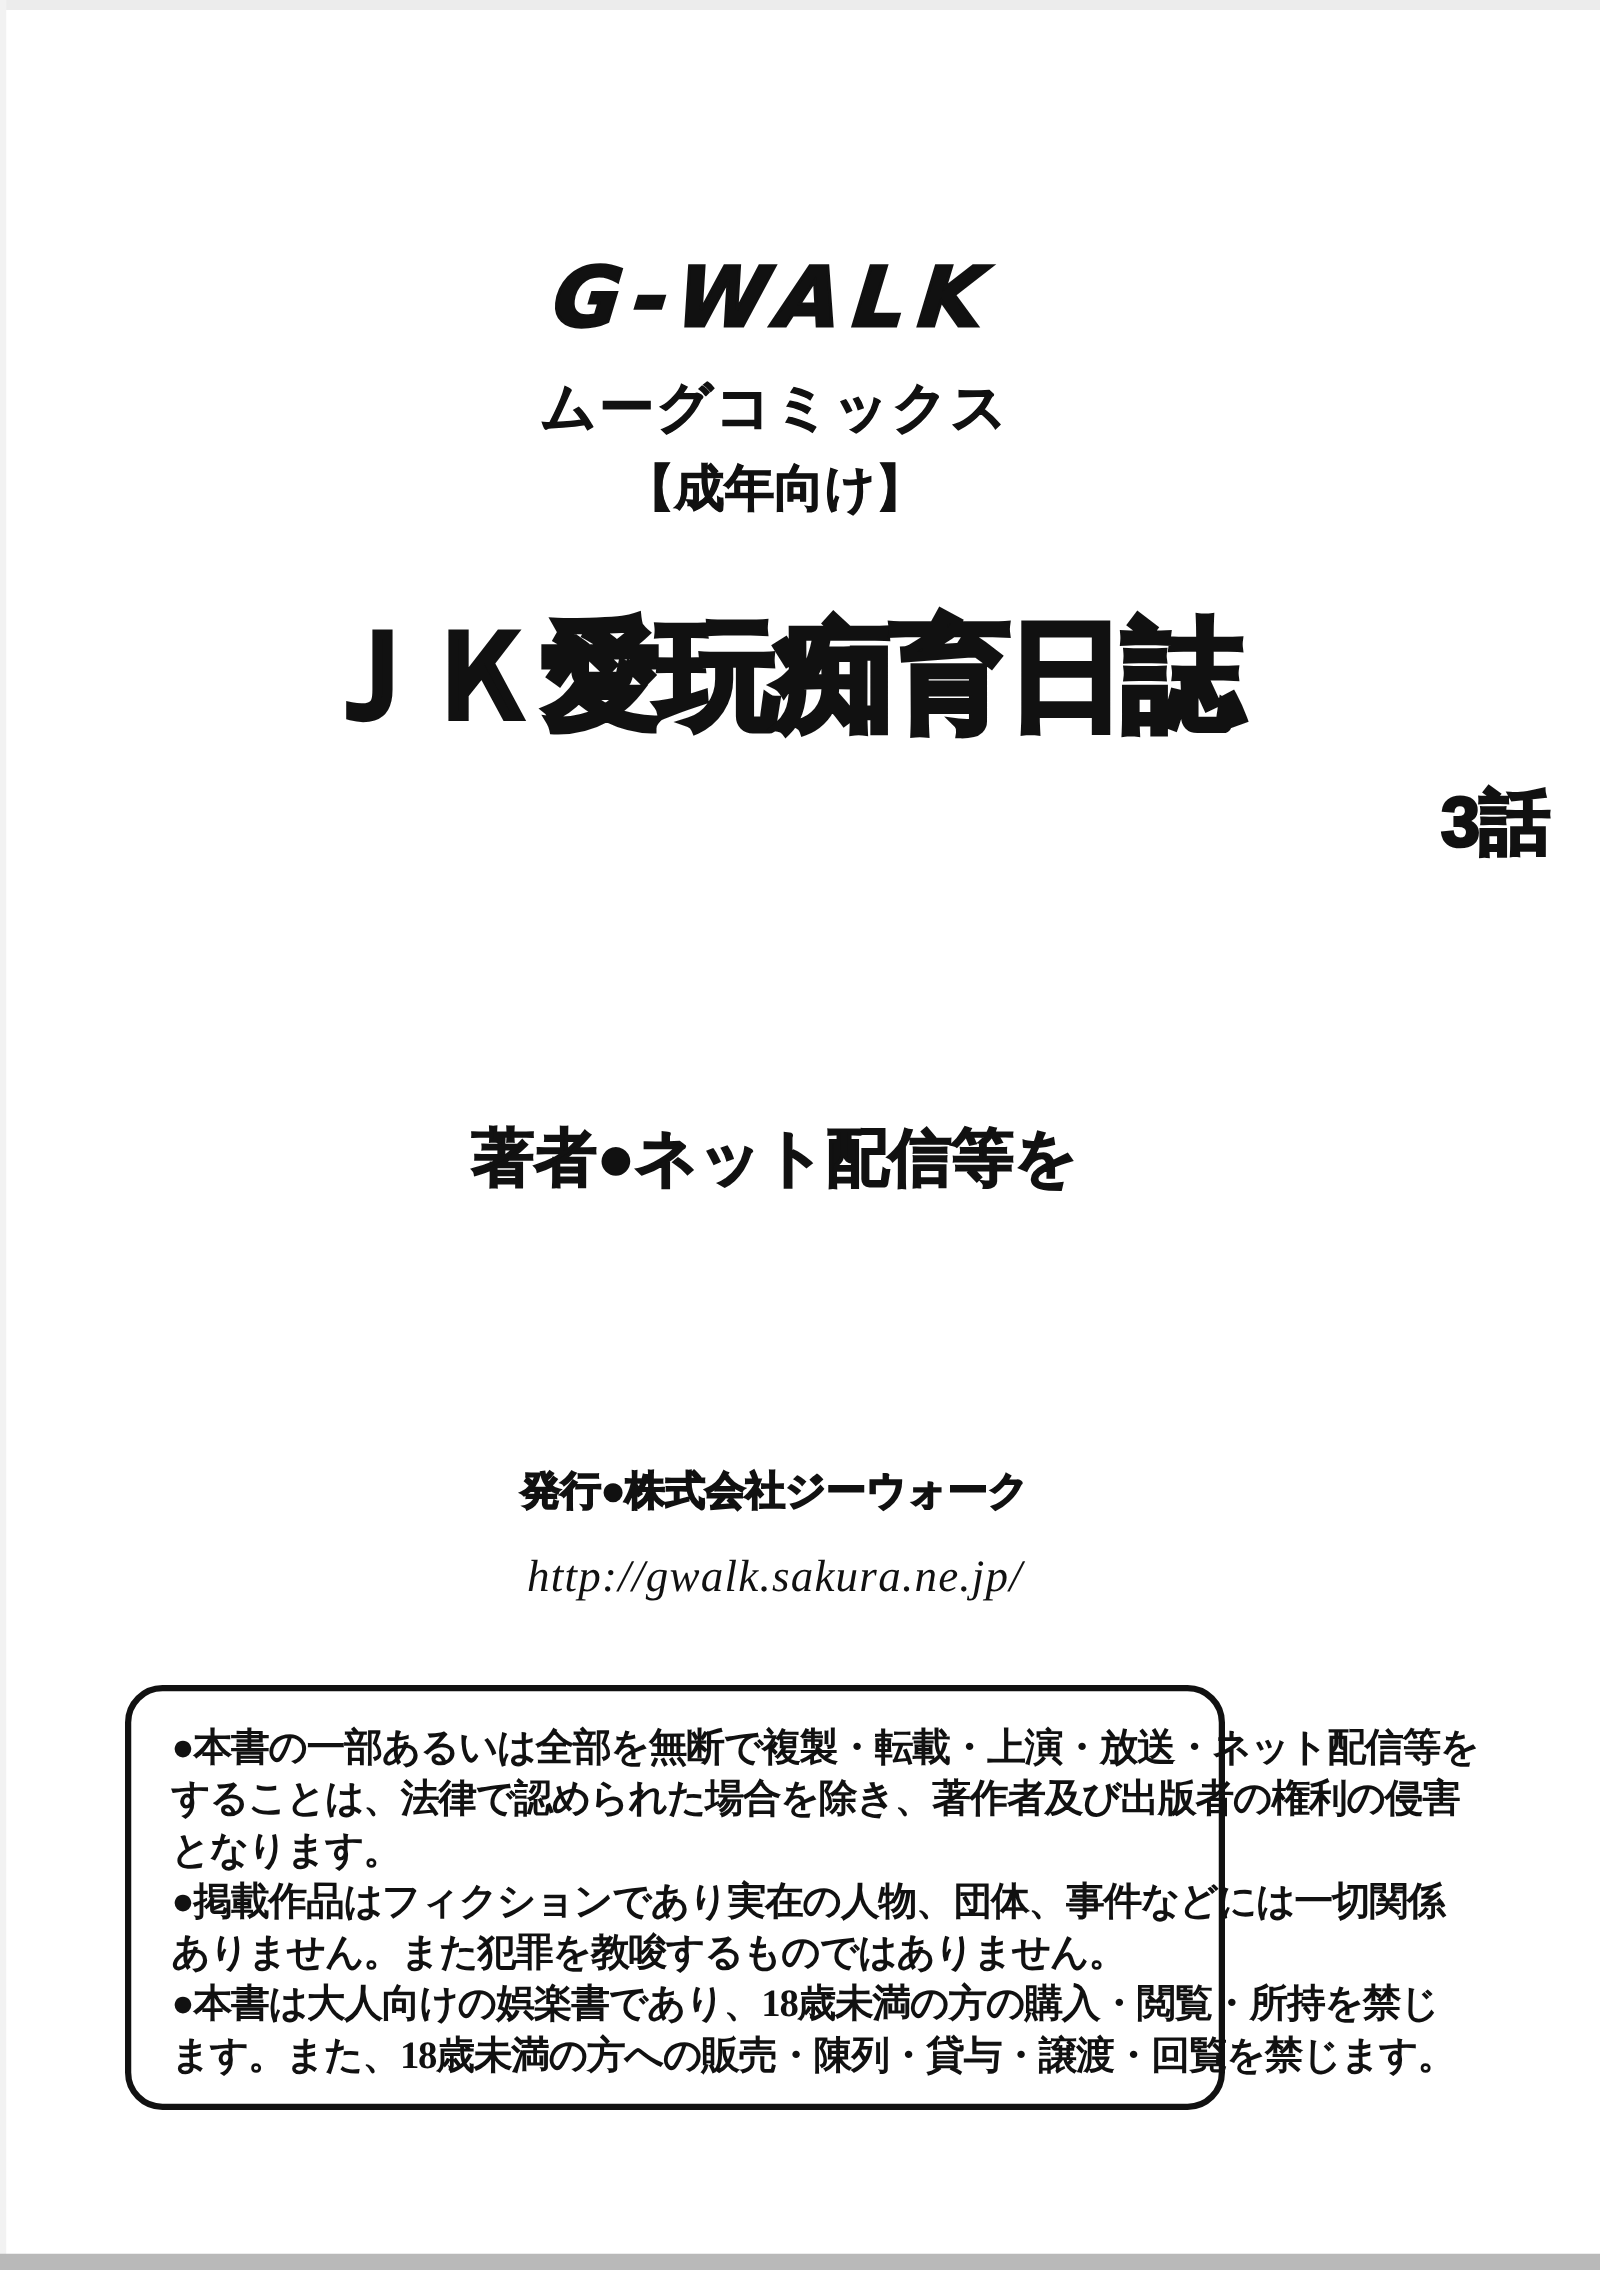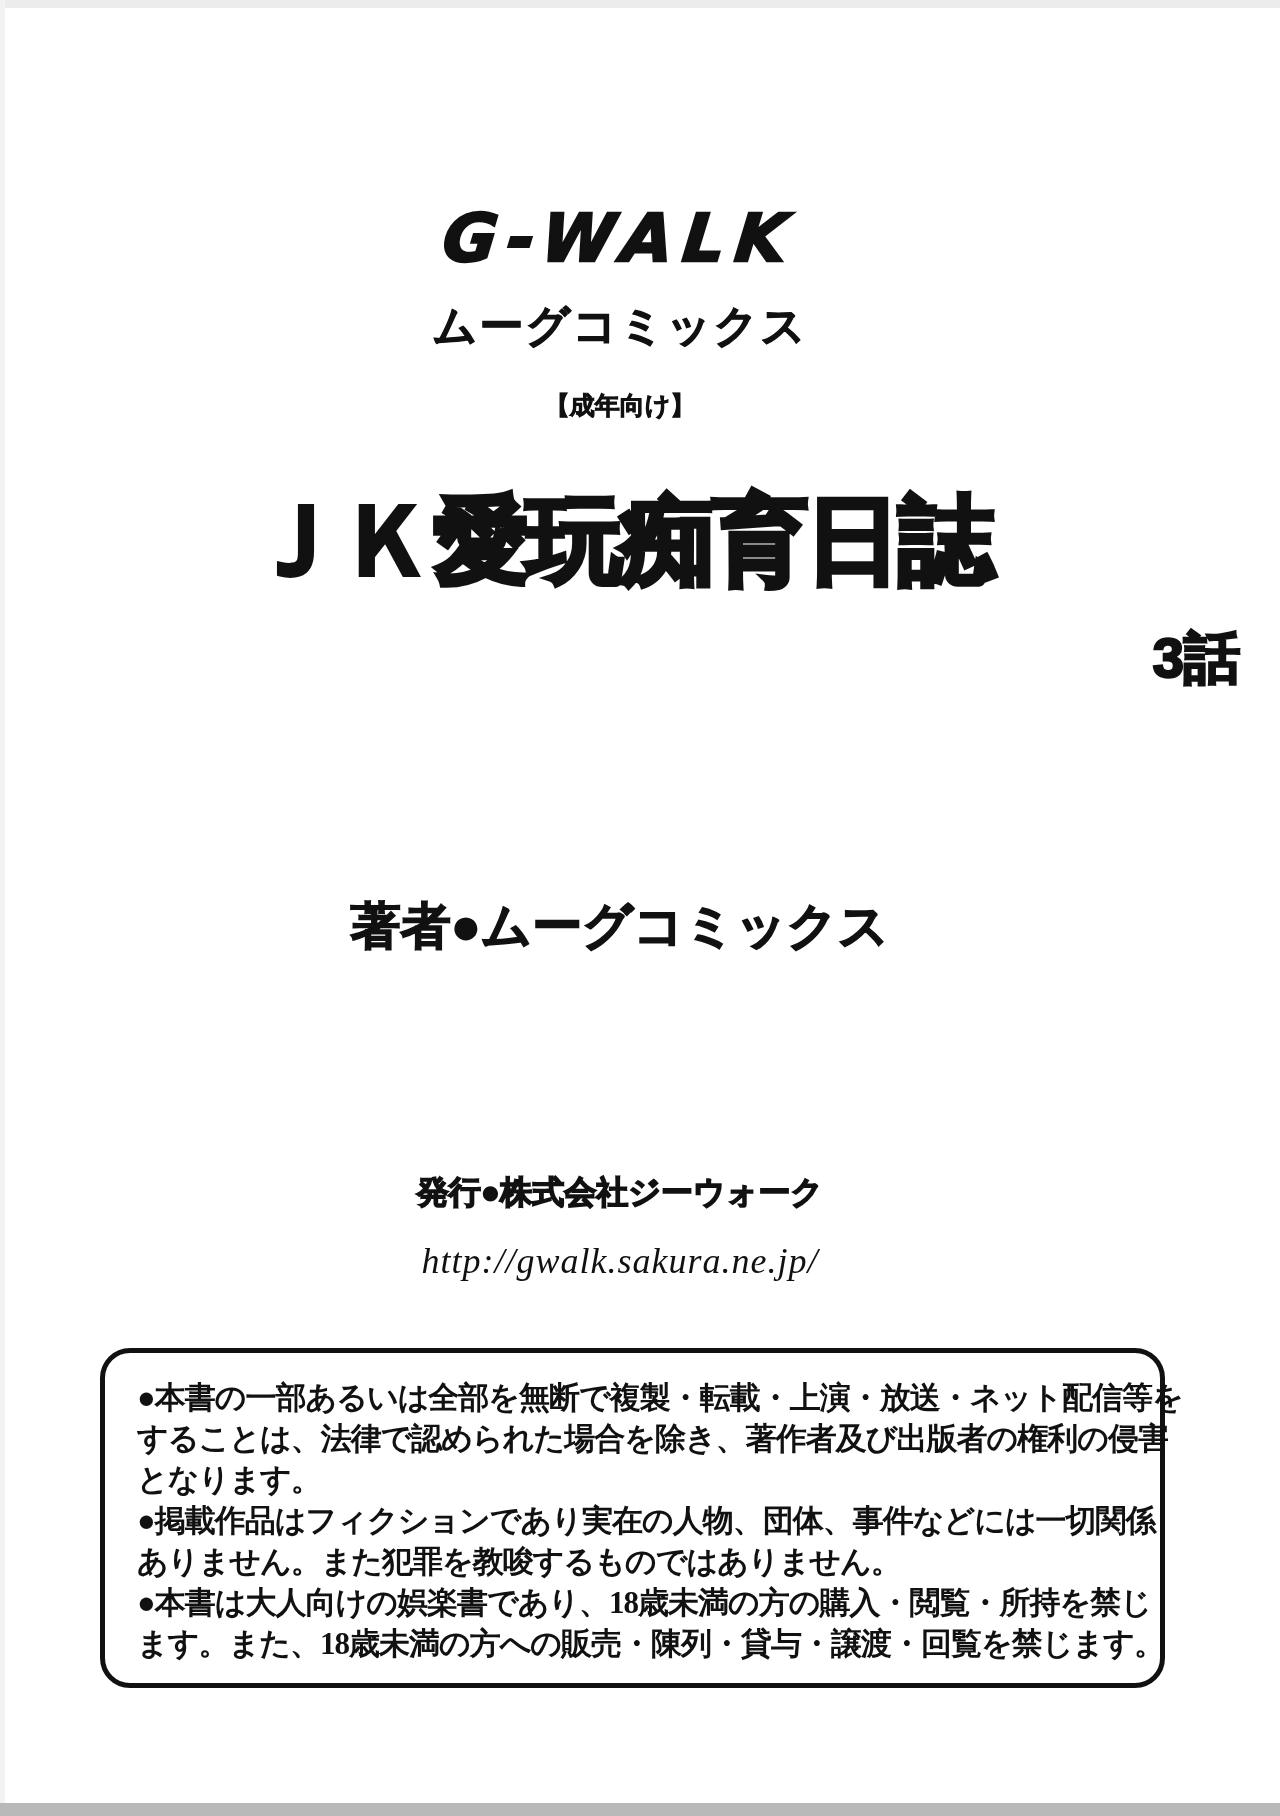--- a/index.html
+++ b/index.html
@@ -56,23 +56,22 @@
   }
   .imprint {
     top: 297px;
     font-size: 44px;
     font-weight: bold;
     letter-spacing: 2px;
     -webkit-text-stroke: 1px #111;
   }
   .rating {
     top: 363px;
-    font-size: 25px;
+    font-size: 40px;
     font-weight: bold;
-    margin-top: 26px;
     -webkit-text-stroke: 0.8px #111;
   }
   .title {
     top: 478px;
     font-size: 95px;
     font-weight: 900;
     letter-spacing: -2px;
     -webkit-text-stroke: 5px #111;
   }
   .episode {
@@ -105,21 +104,21 @@
     font-family: "Liberation Serif", serif;
     font-size: 36px;
     letter-spacing: 1px;
     font-style: italic;
   }
 
   .disclaimer-box {
     position: absolute;
     left: 100px;
     top: 1348px;
-    width: 1065px;
+    width: 880px;
     height: 340px;
     box-sizing: border-box;
     border: 5px solid #111111;
     border-radius: 30px;
     background: #ffffff;
     padding: 24px 30px 0 32px;
   }
   .disclaimer-line {
     font-family: "Liberation Serif", serif;
     font-size: 31px;
@@ -142,21 +141,21 @@
   <div class="row logo">G-WALK</div>
 
   <div class="row imprint">ムーグコミックス</div>
 
   <div class="row rating">【成年向け】</div>
 
   <div class="row title">ＪＫ愛玩痴育日誌</div>
 
   <div class="row episode">3話</div>
 
-  <div class="row author">著者●ムーグコミックス</div>
+  <div class="row author">著者●ネット配信等を</div>
 
 
   <div class="row publisher">発行●株式会社ジーウォーク</div>
 
   <div class="row url">http://gwalk.sakura.ne.jp/</div>
 
   <div class="disclaimer-box">
     <div class="disclaimer-line">●本書の一部あるいは全部を無断で複製・転載・上演・放送・ネット配信等を</div>
     <div class="disclaimer-line">することは、法律で認められた場合を除き、著作者及び出版者の権利の侵害</div>
     <div class="disclaimer-line">となります。</div>

